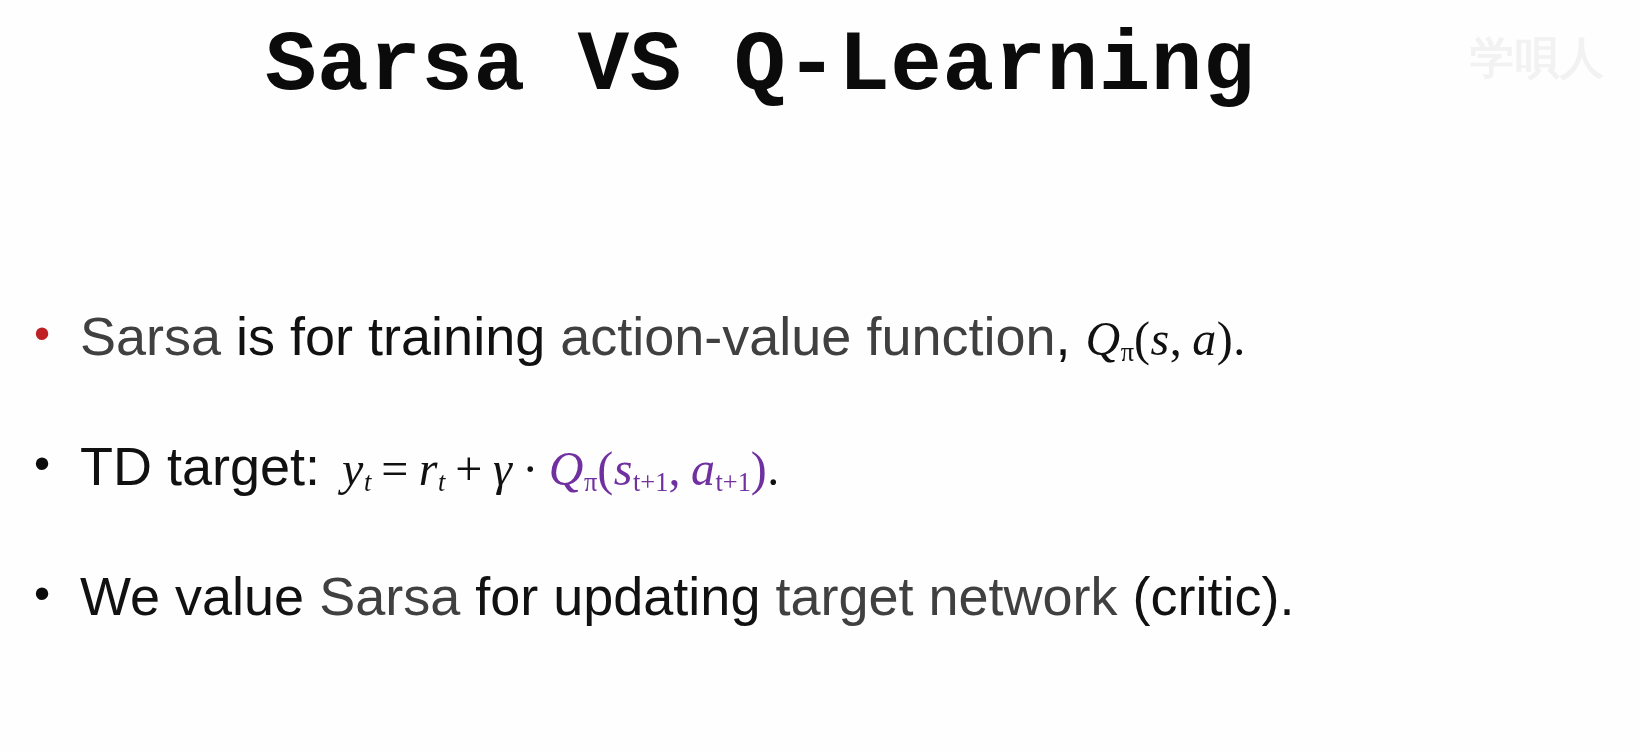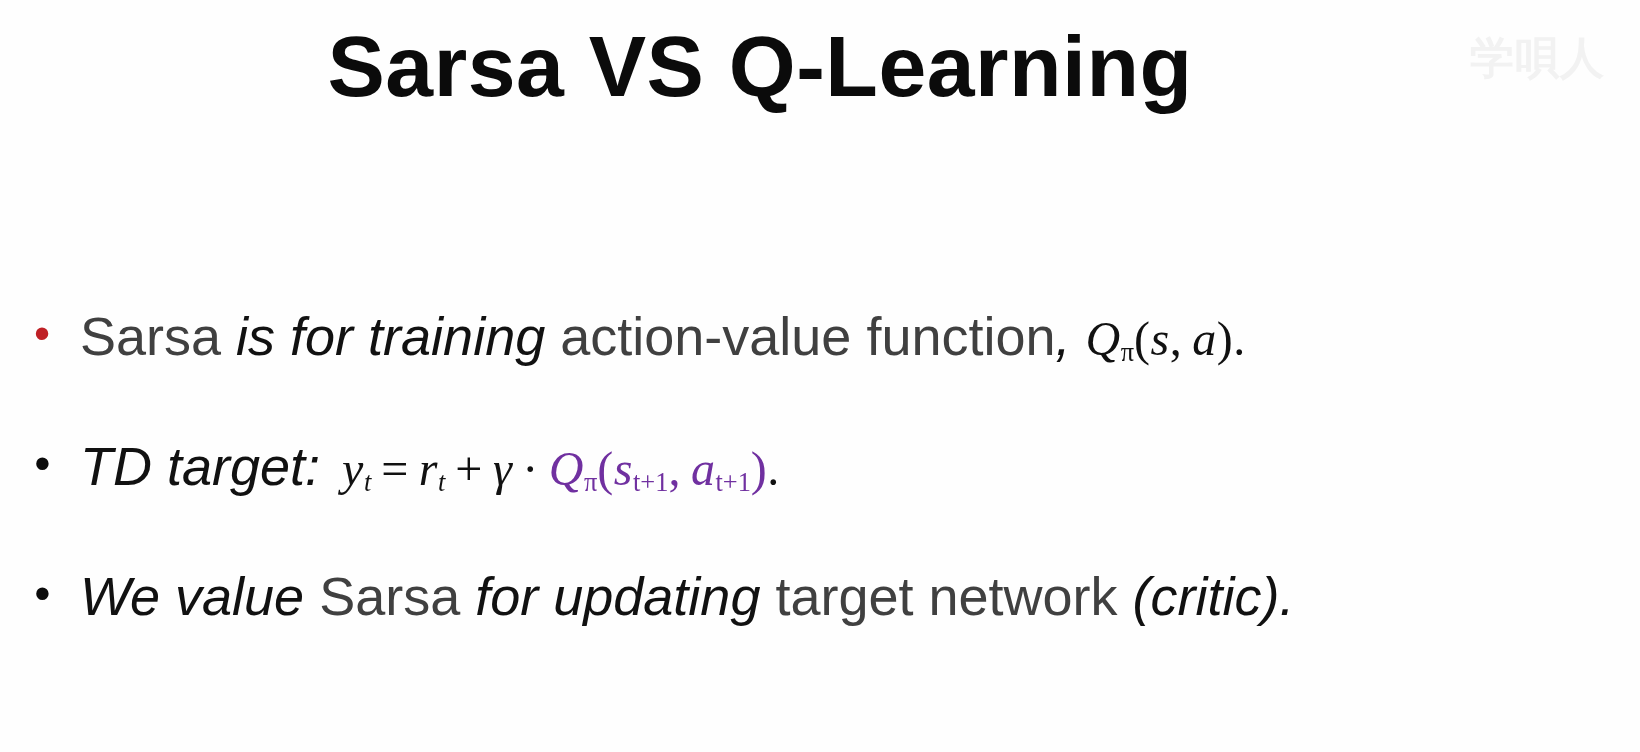--- a/index.html
+++ b/index.html
@@ -37,21 +37,21 @@
     overflow: hidden;
   }
 
   
   .title {
     position: absolute;
     top: 14px;
     left: 0;
     width: 1640px;
     text-align: center;
-    font-family: Liberation Sans, sans-serif;
+    font-family: Liberation Mono, monospace;
     font-weight: 700;
     font-size: 86px;
     line-height: 104px;
     color: #0b0b0b;
     letter-spacing: 0.5px;
     padding-right: 120px;
     box-sizing: border-box;
   }
 
   
@@ -83,21 +83,21 @@
   .bullet-text {
     flex: 1 1 auto;
     font-family: "Liberation Sans", sans-serif;
     font-size: 54px;
     line-height: 72px;
     color: #111111;
     white-space: nowrap;
   }
 
   .red   { color: #404040; }
-  .black { color: #111111; font-style: italic; }
+  .black { color: #111111; }
   .purple{ color: #7030a0; }
 
   
   .math {
     font-family: "Liberation Serif", "DejaVu Serif", serif;
     font-style: italic;
     font-size: 48px;
     letter-spacing: 0.5px;
   }
   .math .up { font-style: normal; }

